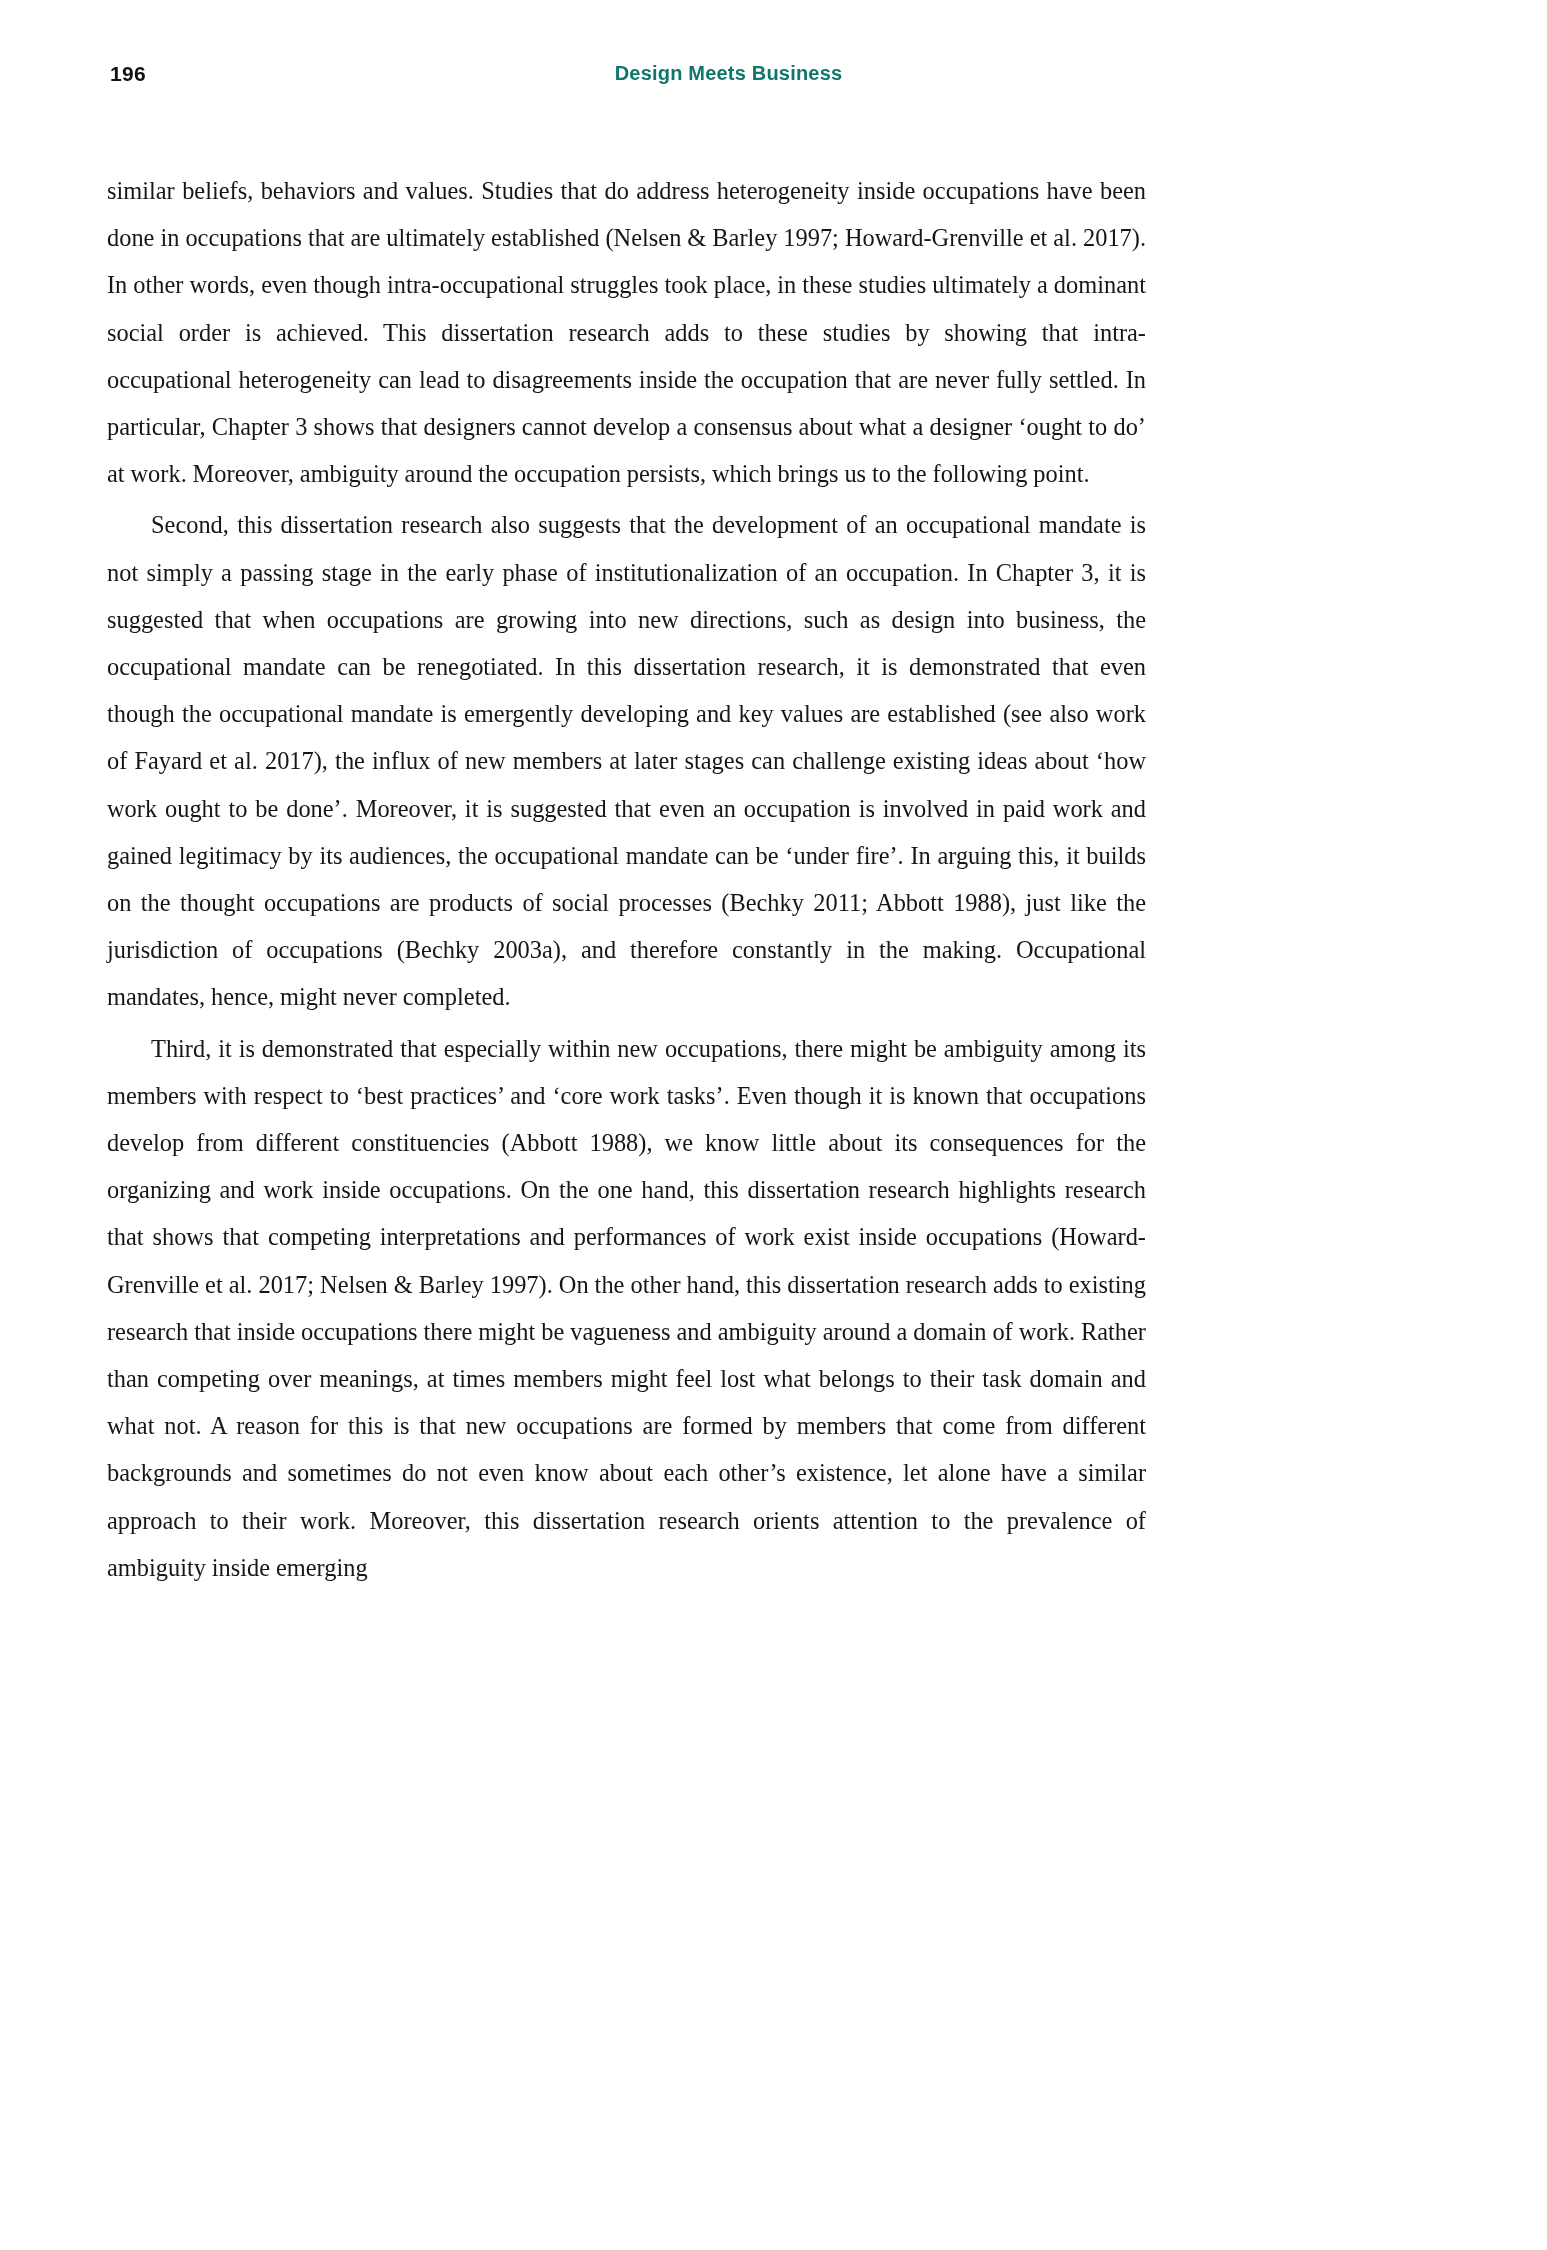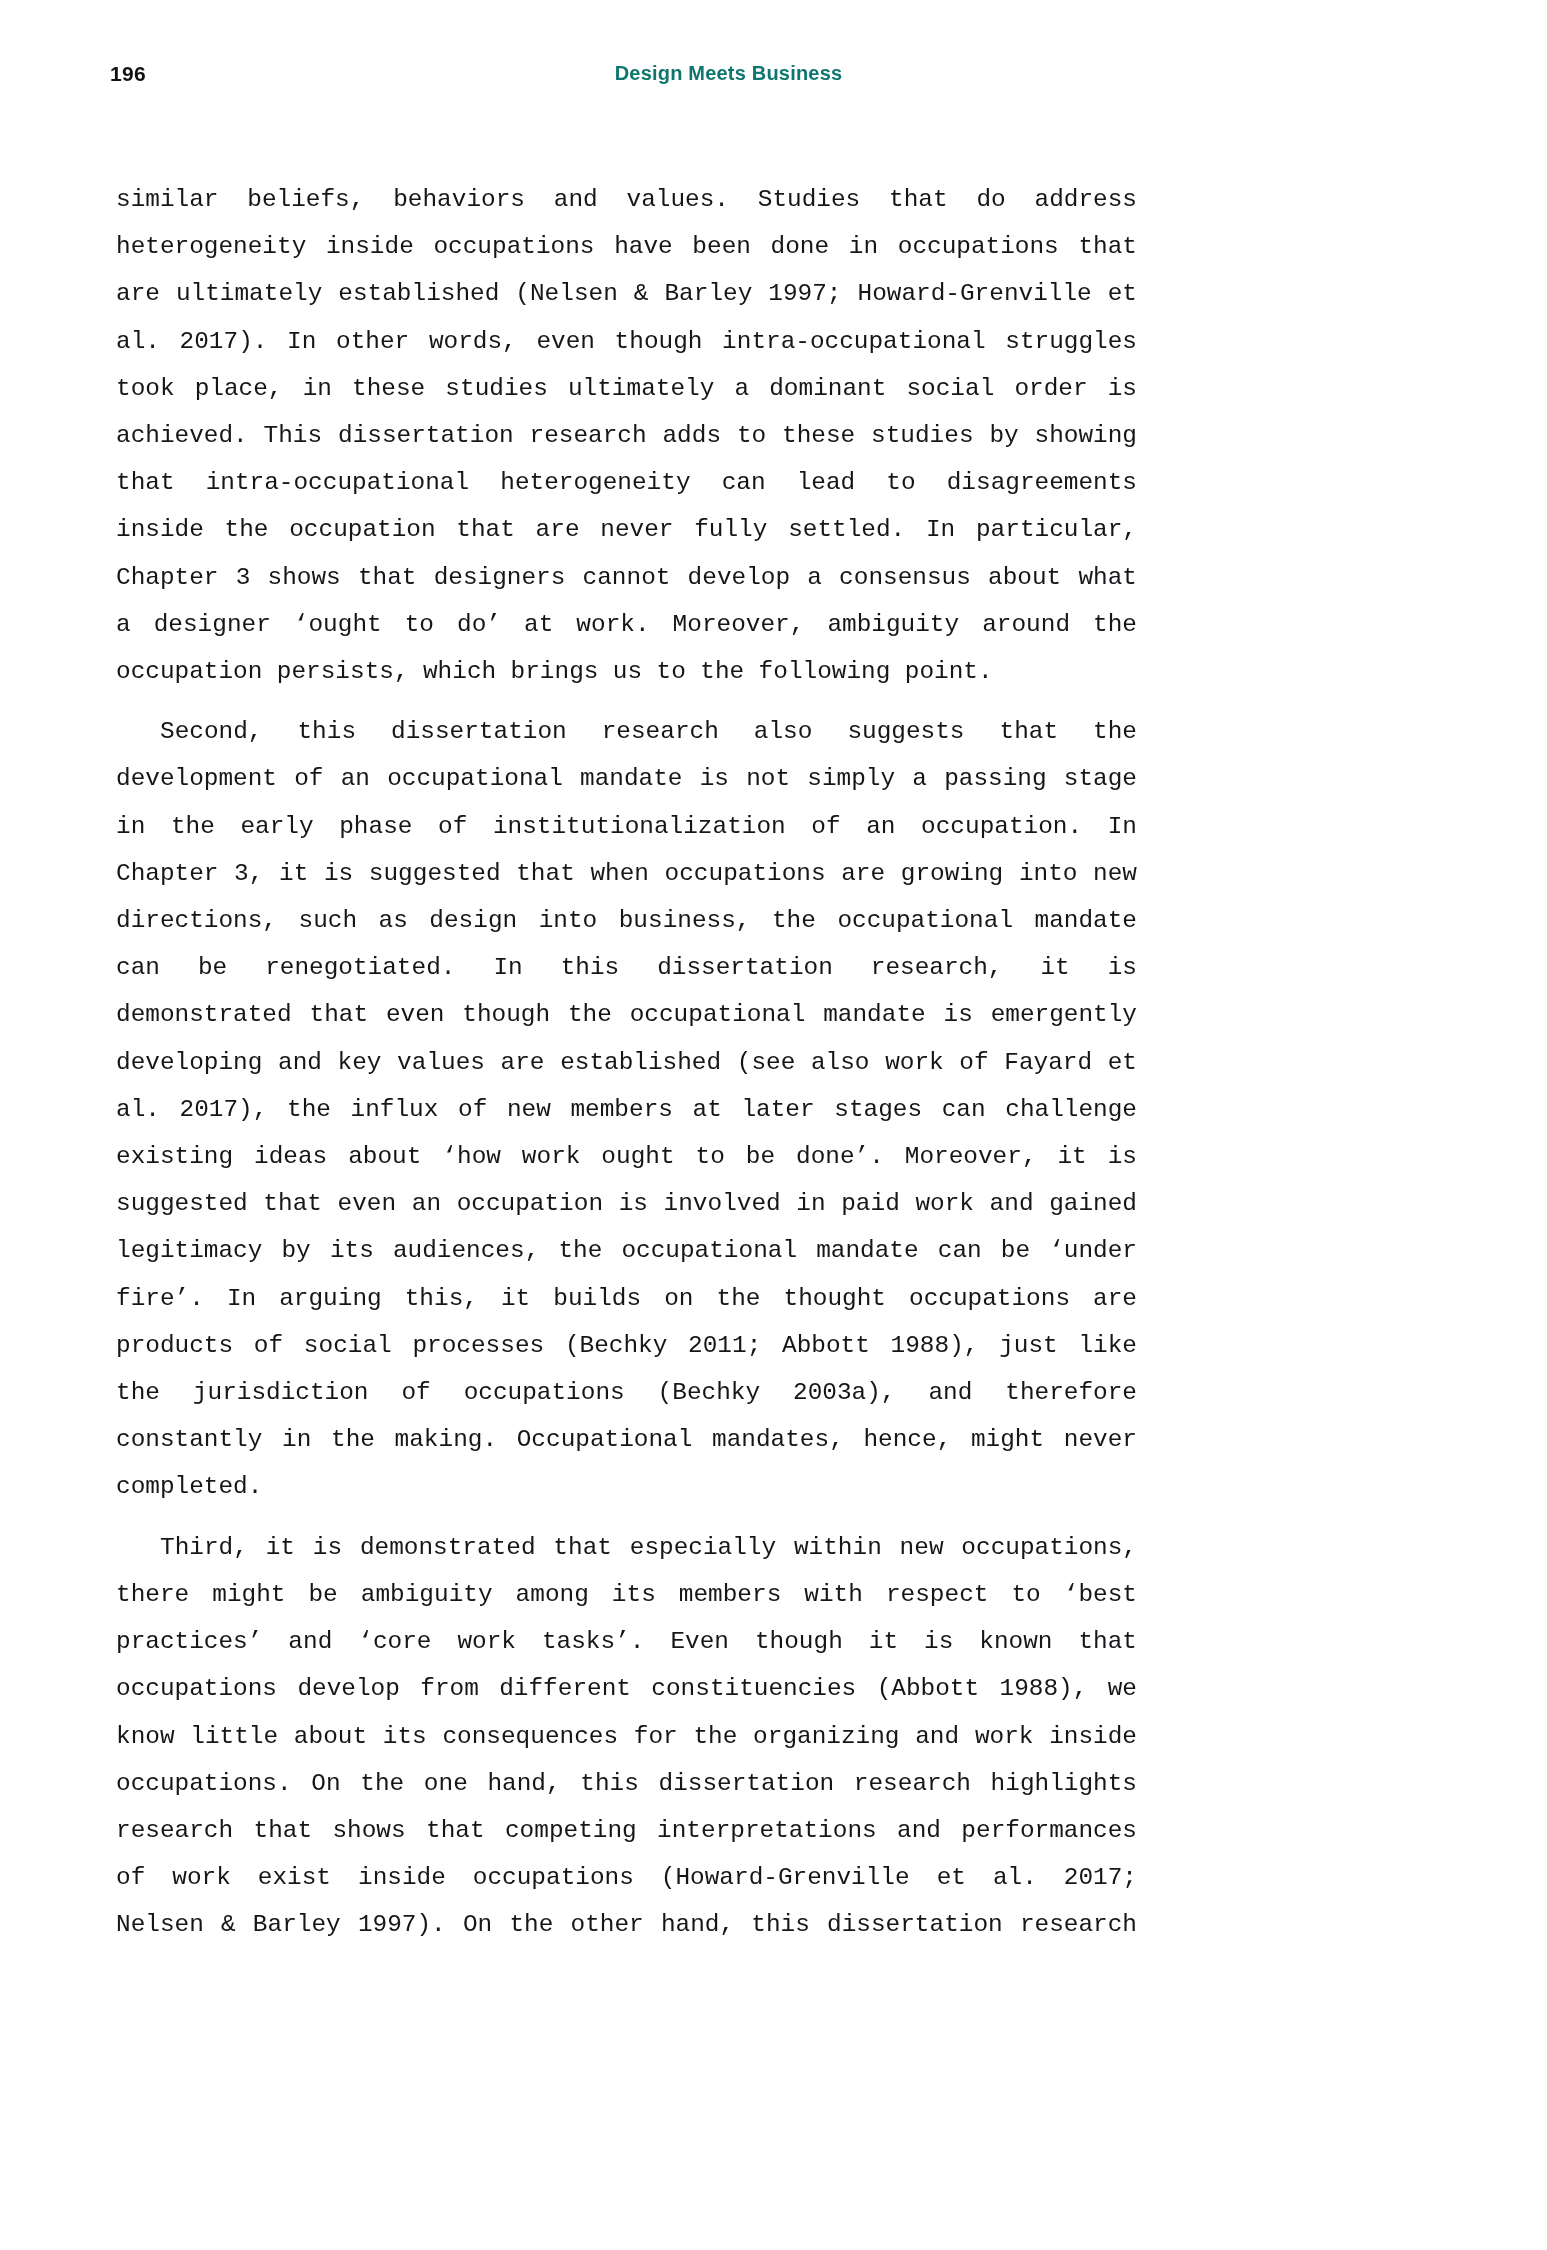--- a/index.html
+++ b/index.html
@@ -46,22 +46,22 @@
     
     padding-right: 90px;
   }
   .body-col {
     position: absolute;
     top: 163px;
     left: 103px;
     width: 1047px;
   }
   p.para {
-    margin: 13px;
-    font-family: Liberation Mono, monospace;
+    margin: 4px;
+    font-family: Liberation Serif, serif;
     font-size: 24.4px;
     line-height: 47.2px;
     color: #16161a;
     text-align: justify;
     text-justify: inter-word;
     hyphens: none;
     word-spacing: -0.2px;
   }
   p.indent {
     text-indent: 44px;

